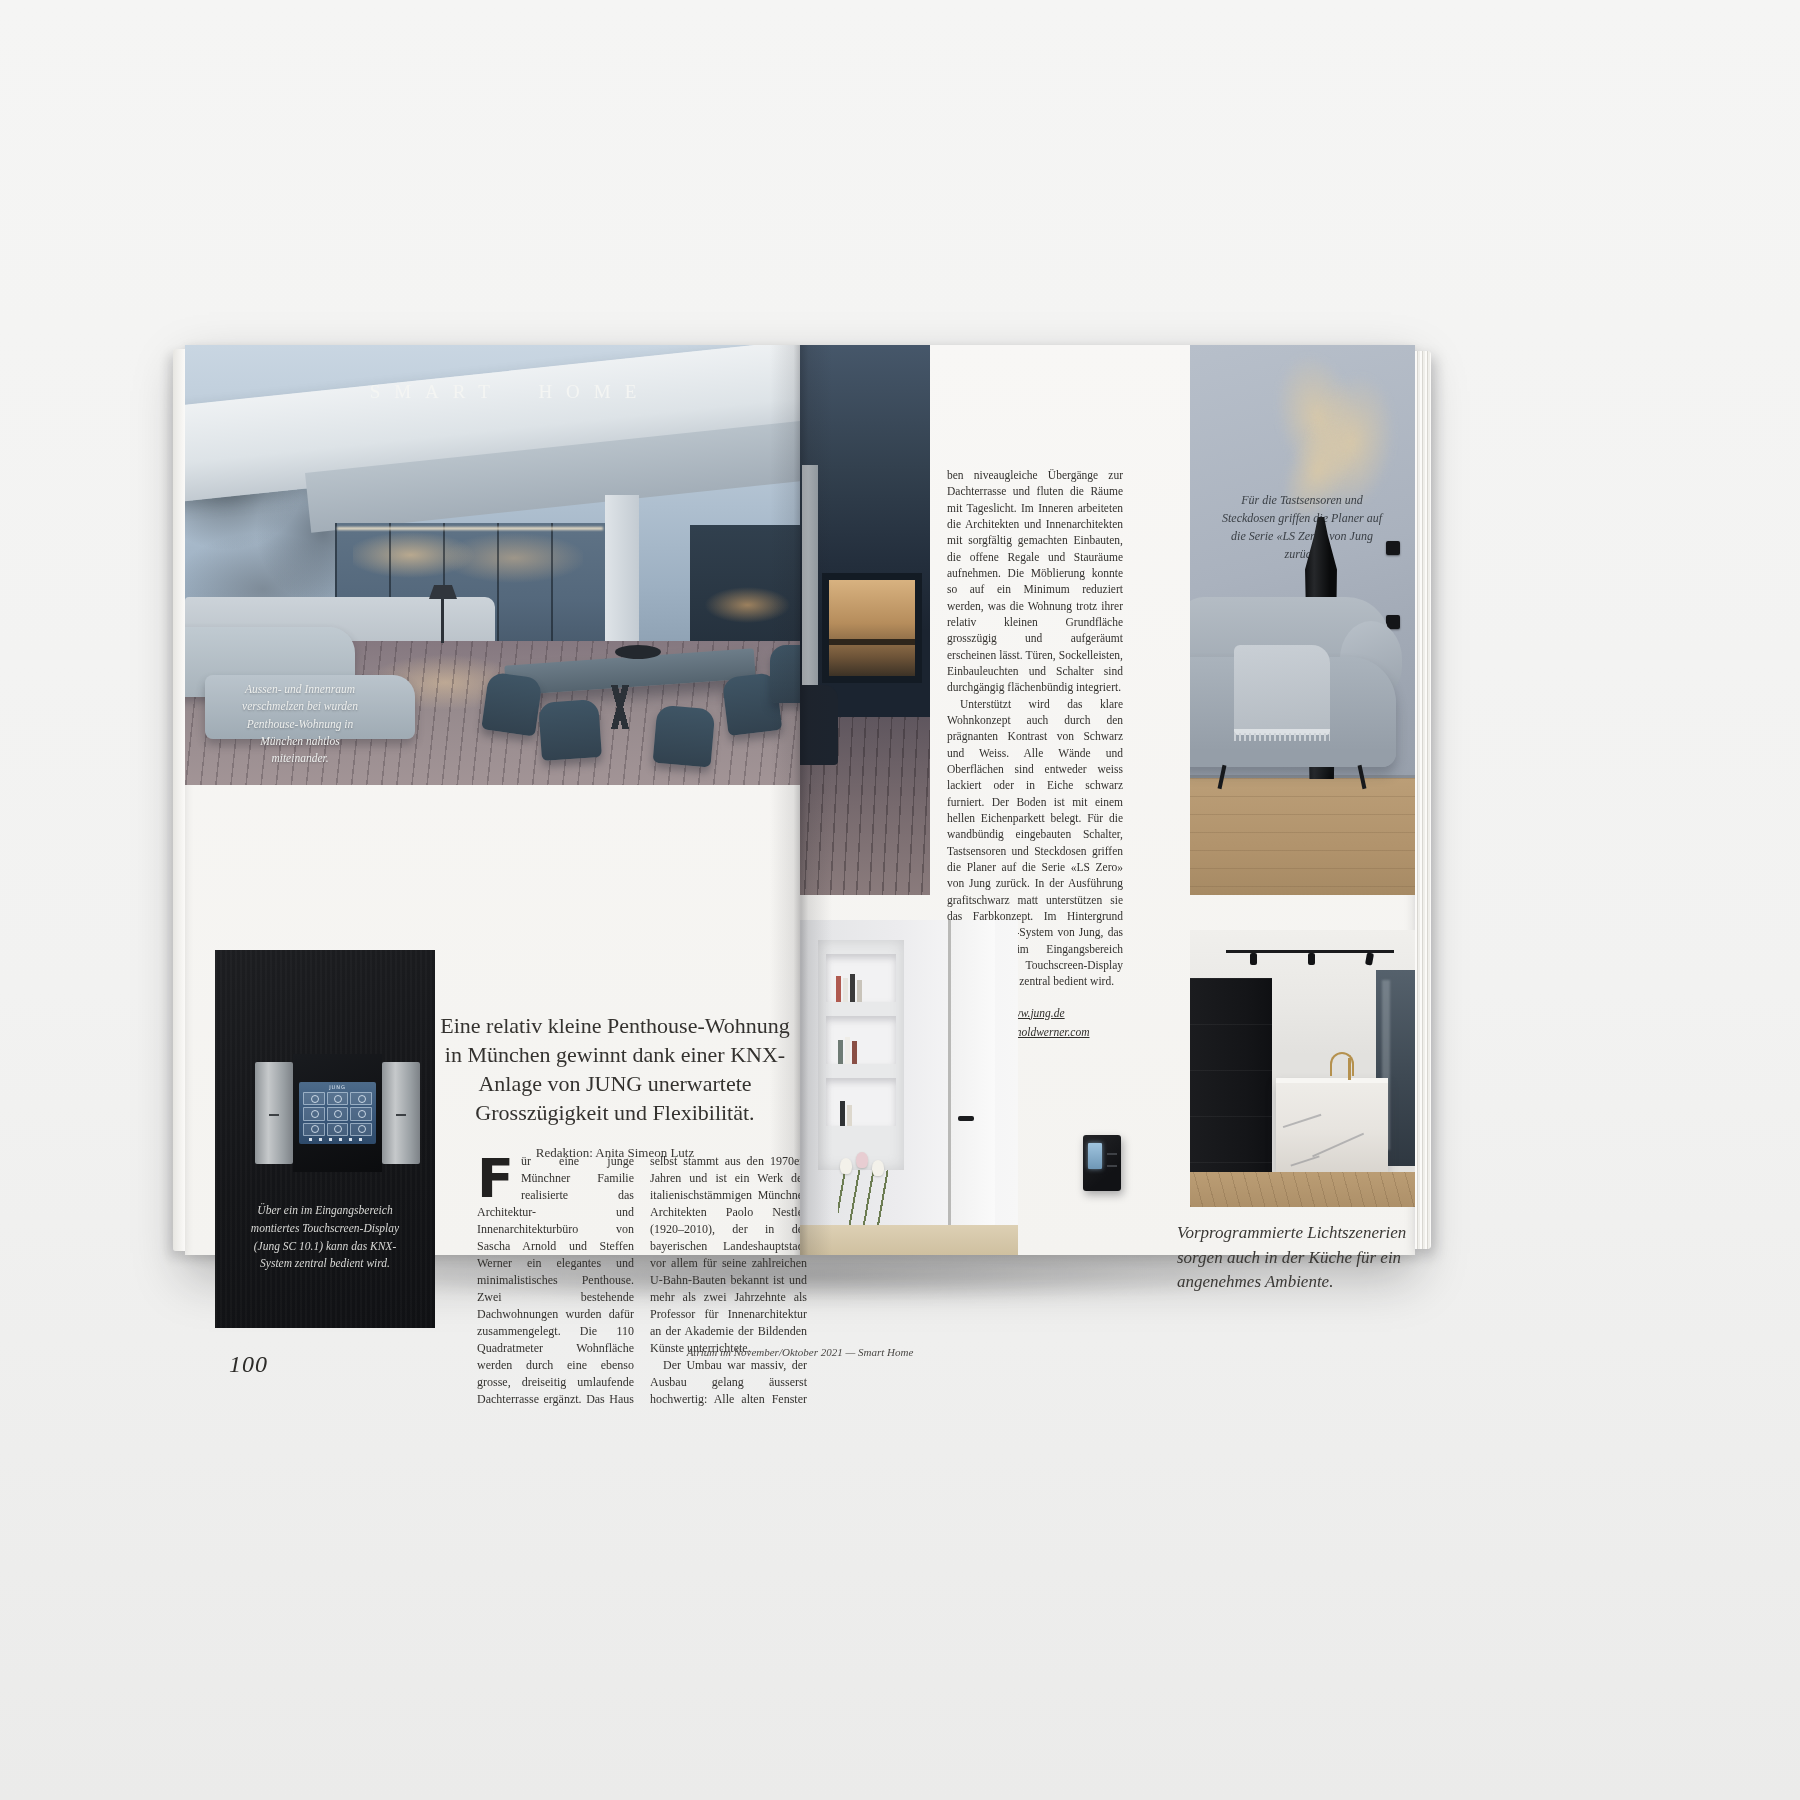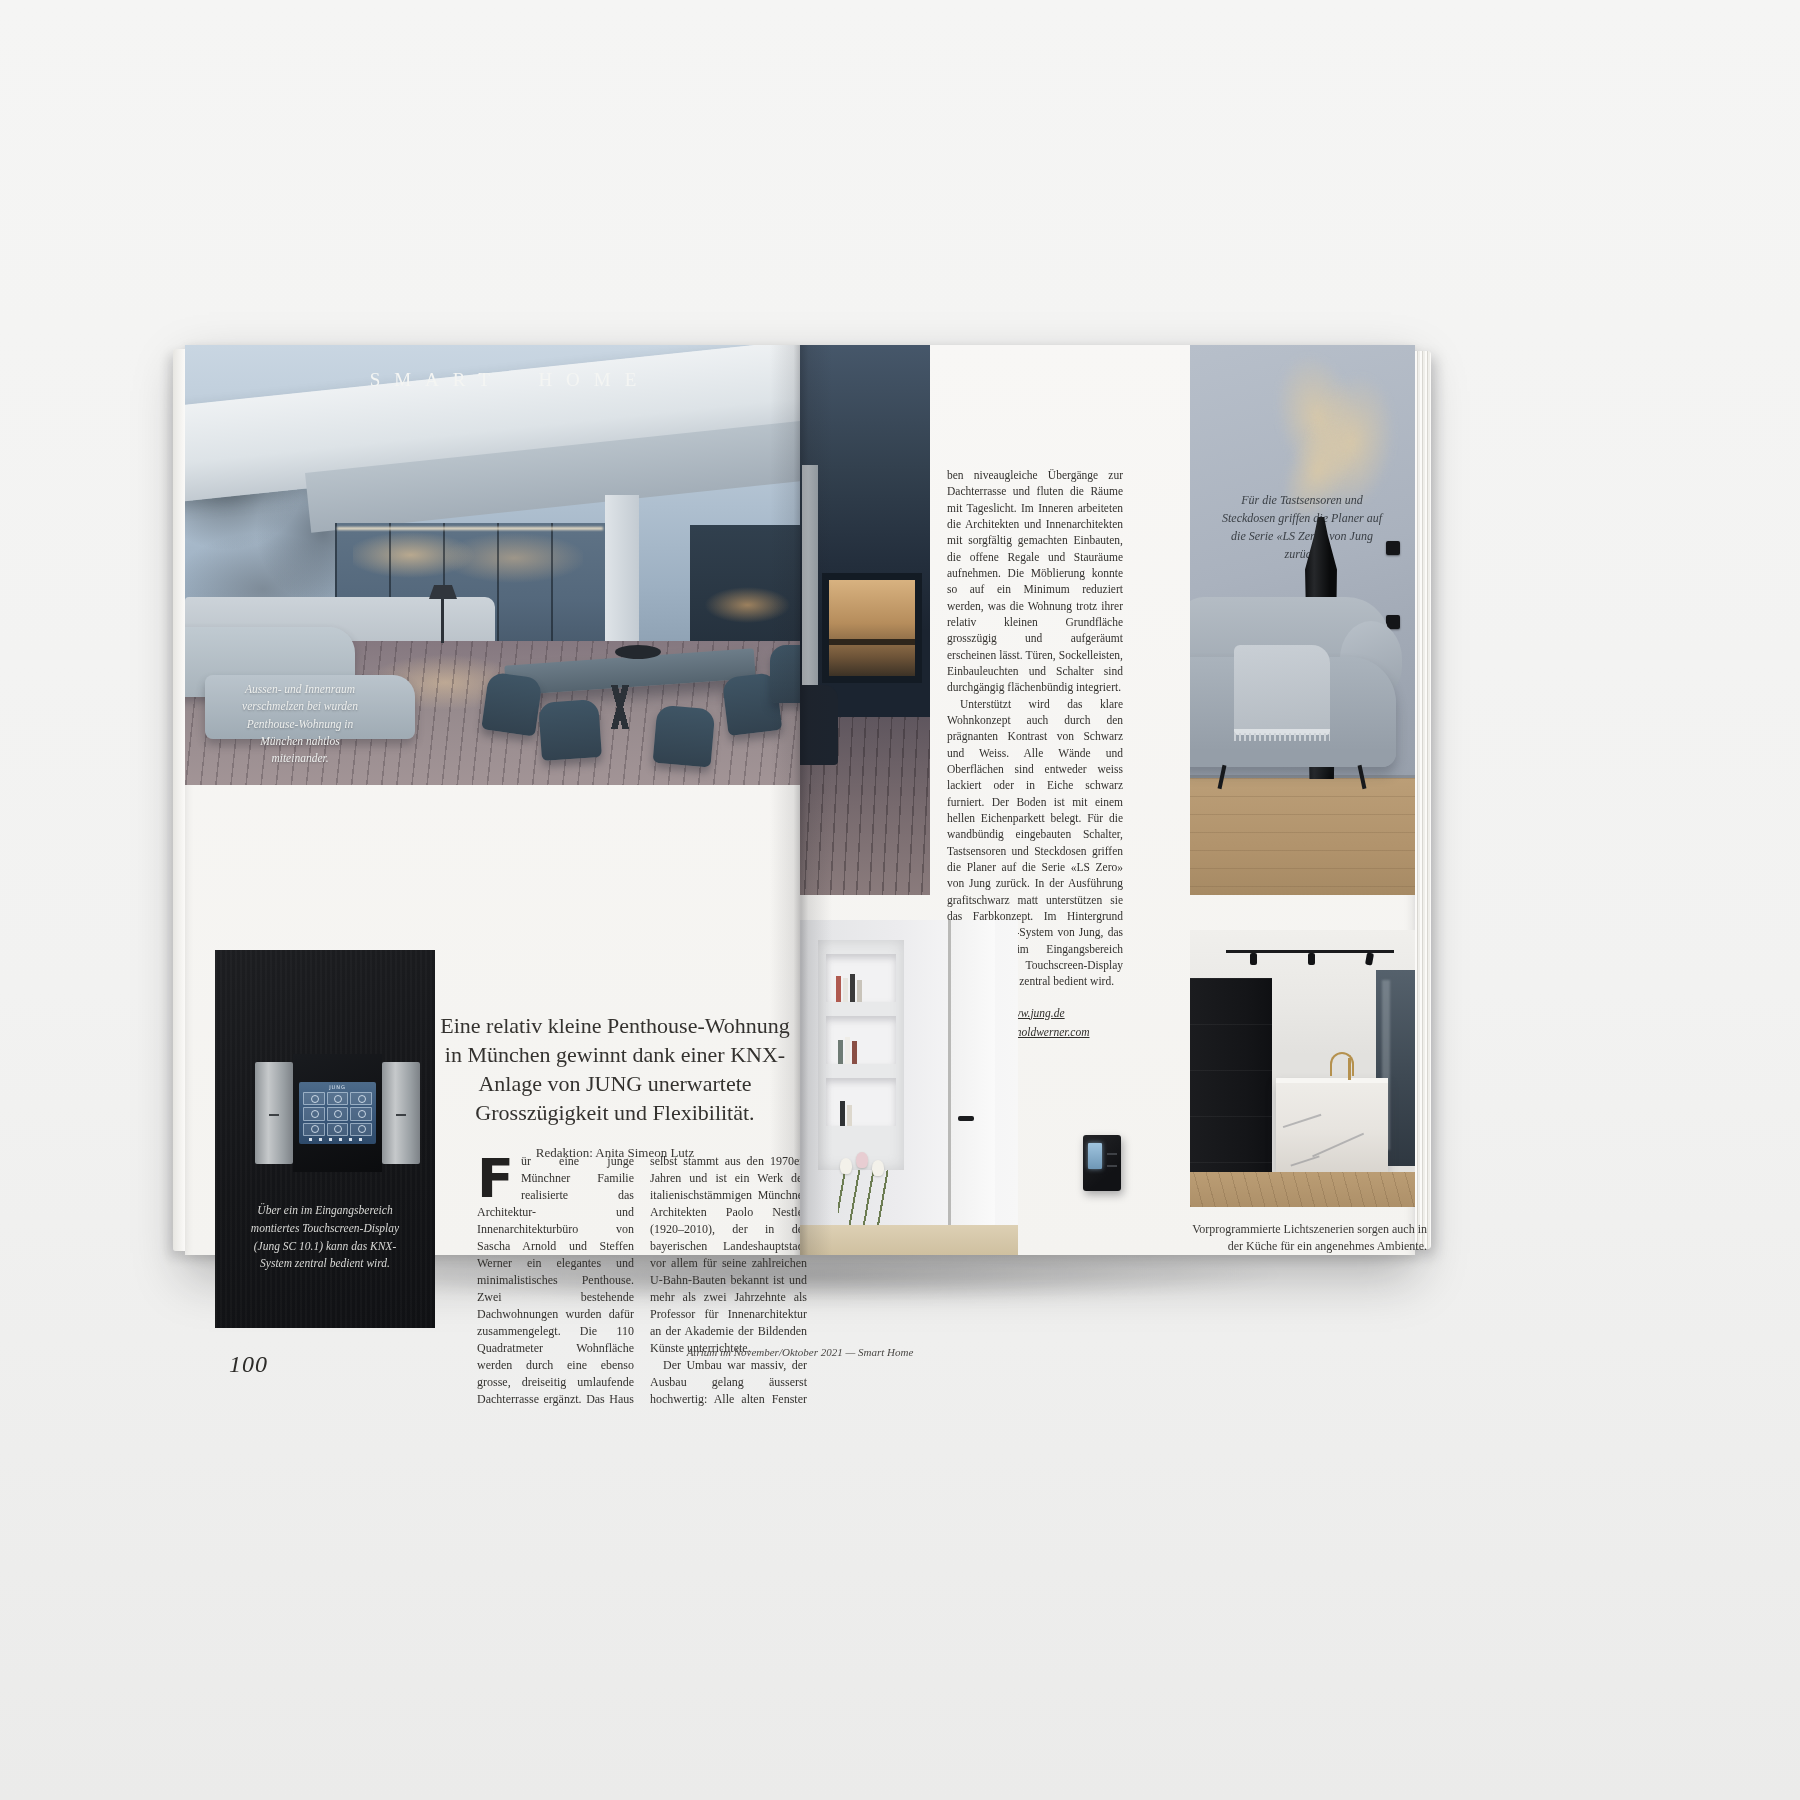--- a/index.html
+++ b/index.html
@@ -70,21 +70,21 @@
   .hero .tleg{left:400px;top:340px;width:70px;height:44px;
     background:linear-gradient(75deg,rgba(0,0,0,0) 0 46%,#2b3138 46% 54%,rgba(0,0,0,0) 54%),
                linear-gradient(-75deg,rgba(0,0,0,0) 0 46%,#2b3138 46% 54%,rgba(0,0,0,0) 54%);}
   .hero .chair{position:absolute;width:54px;height:58px;border-radius:16px 16px 6px 6px;
     background:linear-gradient(180deg,#3f5565,#32424f);box-shadow:0 6px 8px rgba(30,35,45,.35);}
   .hero .ch1{left:300px;top:330px;transform:rotate(8deg);}
   .hero .ch2{left:355px;top:356px;transform:rotate(-4deg);width:60px;}
   .hero .ch3{left:470px;top:362px;transform:rotate(5deg);width:58px;}
   .hero .ch4{left:540px;top:330px;transform:rotate(-7deg);}
   .hero .ch5{left:585px;top:300px;width:44px;}
-  .smart-home{left:150px;top:24px;width:350px;text-align:center;
+  .smart-home{left:150px;top:36px;width:350px;text-align:center;
     color:#f4f5f3;font-size:19px;letter-spacing:14px;word-spacing:16px;font-weight:400;}
   .hero-caption{left:52px;top:336px;width:126px;text-align:center;
     color:#eef0ee;font-style:italic;font-size:11.5px;line-height:1.5;text-shadow:0 1px 2px rgba(40,40,50,.35);}
   
   .panel{left:30px;top:605px;width:220px;height:378px;background:
     repeating-linear-gradient(90deg,rgba(255,255,255,.025) 0 2px,rgba(0,0,0,0) 2px 5px),
     linear-gradient(160deg,#1d1e21 0%,#141518 55%,#101114 100%);}
   .panel .strip{position:absolute;width:38px;height:102px;top:112px;
     background:linear-gradient(90deg,#8f9498 0%,#c6c9cb 35%,#9aa0a4 75%,#7d8287 100%);border-radius:2px;}
   .panel .stripL{left:40px;} .panel .stripR{left:167px;}
@@ -213,22 +213,22 @@
   .kitchen .vein{position:absolute;height:1.5px;background:rgba(120,122,128,.45);transform:rotate(-18deg);}
   .kitchen .v1{left:92px;top:190px;width:40px;} .kitchen .v2{left:120px;top:214px;width:56px;transform:rotate(-24deg);}
   .kitchen .v3{left:100px;top:230px;width:30px;} 
   .kitchen .counter-top{left:86px;top:148px;width:112px;height:5px;background:#f7f6f3;}
   .kitchen .faucet{left:140px;top:122px;width:20px;height:22px;border:2.5px solid #b5914e;border-bottom:none;
     border-radius:12px 12px 0 0;}
   .kitchen .faucet-stem{left:158px;top:128px;width:2.5px;height:22px;background:#b5914e;}
   .kitchen .floor3{left:0;top:242px;width:225px;height:35px;
     background:repeating-linear-gradient(75deg,rgba(110,85,55,.25) 0 1px,rgba(0,0,0,0) 1px 12px),
                linear-gradient(180deg,#bb9d74 0%,#ad9069 100%);}
-  .kitchen-caption{left:992px;top:876px;width:250px;text-align:right;
-    font-size:12px;line-height:1.45;color:#3a3835;}
+  .kitchen-caption{left:992px;top:876px;width:250px;text-align:left;
+    font-style:italic;font-size:17px;line-height:1.45;color:#3a3835;}
 </style>
 </head>
 <body>
 
 <div class="abs book-shadow"></div>
 
 <div class="abs spread">
   <div class="abs cover-lip"></div>
   <div class="abs page-stack"></div>
 

